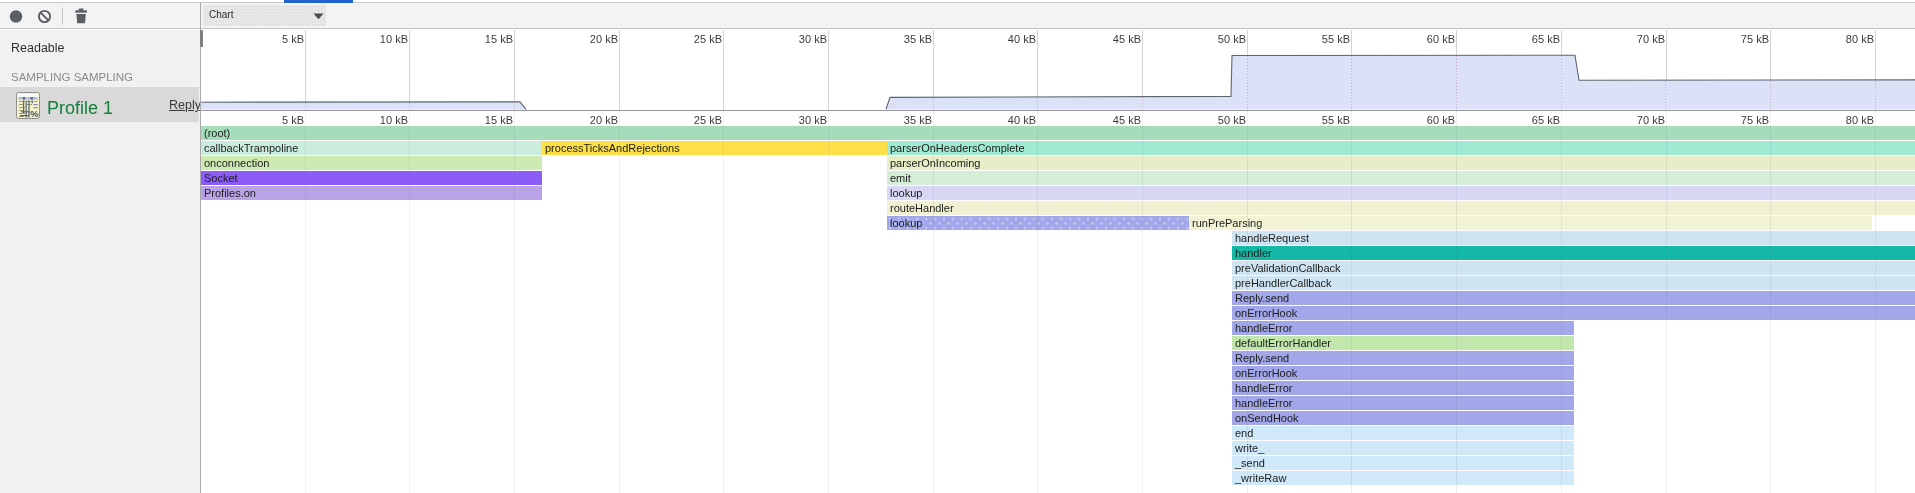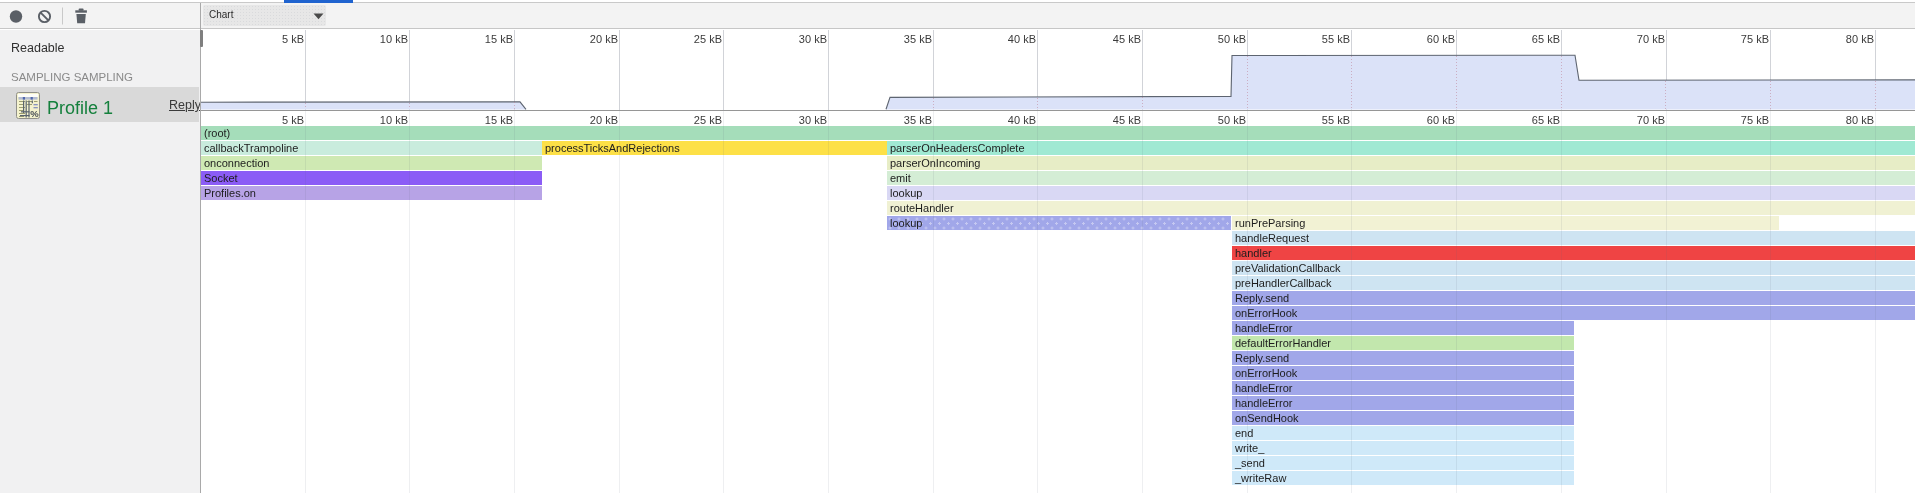--- a/index.html
+++ b/index.html
@@ -140,23 +140,23 @@
 <div class="bar" style="left:542px;top:141px;width:345px;background:#fde047">processTicksAndRejections</div>
 <div class="bar" style="left:887px;top:141px;width:1028px;background:#a0e9d3">parserOnHeadersComplete</div>
 <div class="bar" style="left:201px;top:156px;width:341px;background:#cfe9b3">onconnection</div>
 <div class="bar" style="left:887px;top:156px;width:1028px;background:#e7edc6">parserOnIncoming</div>
 <div class="bar" style="left:201px;top:171px;width:341px;background:#8b5cf6">Socket</div>
 <div class="bar" style="left:887px;top:171px;width:1028px;background:#d4edd5">emit</div>
 <div class="bar" style="left:201px;top:186px;width:341px;background:#b7a3e6">Profiles.on</div>
 <div class="bar" style="left:887px;top:186px;width:1028px;background:#d9d8f4">lookup</div>
 <div class="bar" style="left:887px;top:201px;width:1028px;background:#f0f1d3">routeHandler</div>
 <div class="bar dots" style="left:887px;top:216px;width:344px;background-color:#a1a7e9">lookup</div>
-<div class="bar" style="left:1232px;top:216px;width:547px;background:#f2f2d4">runPreParsing</div>
+<div class="bar" style="left:1189px;top:216px;width:683px;background:#f2f2d4">runPreParsing</div>
 <div class="bar" style="left:1232px;top:231px;width:683px;background:#cee4f2">handleRequest</div>
-<div class="bar" style="left:1232px;top:246px;width:683px;background:#ef4444">handler</div>
+<div class="bar" style="left:1232px;top:246px;width:683px;background:#14b8a6">handler</div>
 <div class="bar" style="left:1232px;top:261px;width:683px;background:#cee4f2">preValidationCallback</div>
 <div class="bar" style="left:1232px;top:276px;width:683px;background:#cee4f2">preHandlerCallback</div>
 <div class="bar" style="left:1232px;top:291px;width:683px;background:#a1a7e9">Reply.send</div>
 <div class="bar" style="left:1232px;top:306px;width:683px;background:#a1a7e9">onErrorHook</div>
 <div class="bar" style="left:1232px;top:321px;width:342px;background:#a1a7e9">handleError</div>
 <div class="bar" style="left:1232px;top:336px;width:342px;background:#c2e7ad">defaultErrorHandler</div>
 <div class="bar" style="left:1232px;top:351px;width:342px;background:#a1a7e9">Reply.send</div>
 <div class="bar" style="left:1232px;top:366px;width:342px;background:#a1a7e9">onErrorHook</div>
 <div class="bar" style="left:1232px;top:381px;width:342px;background:#a1a7e9">handleError</div>
 <div class="bar" style="left:1232px;top:396px;width:342px;background:#a1a7e9">handleError</div>

